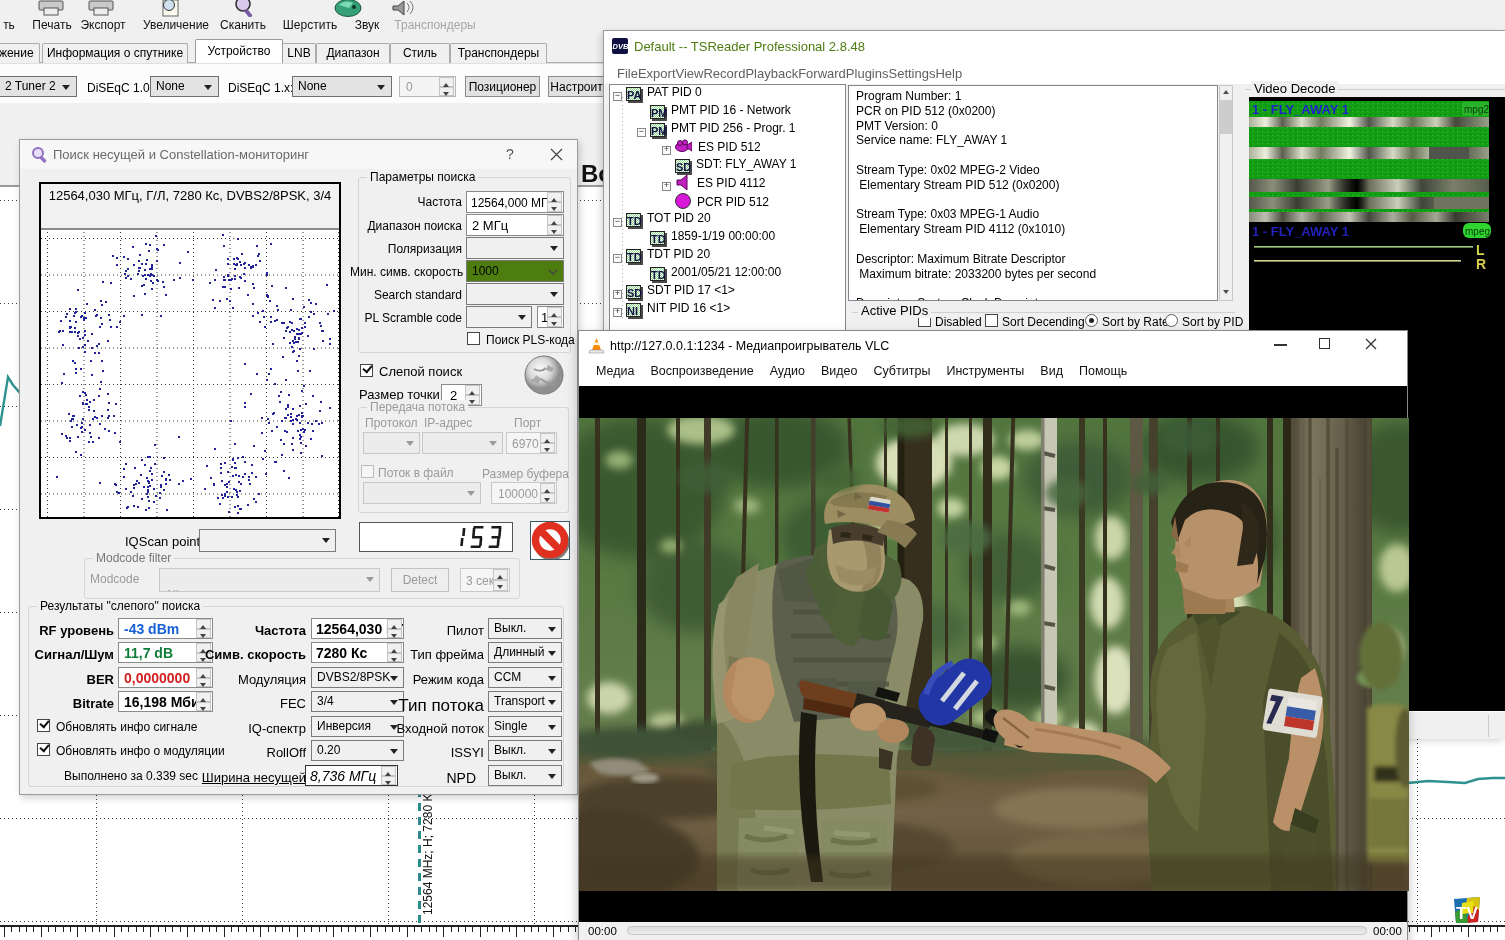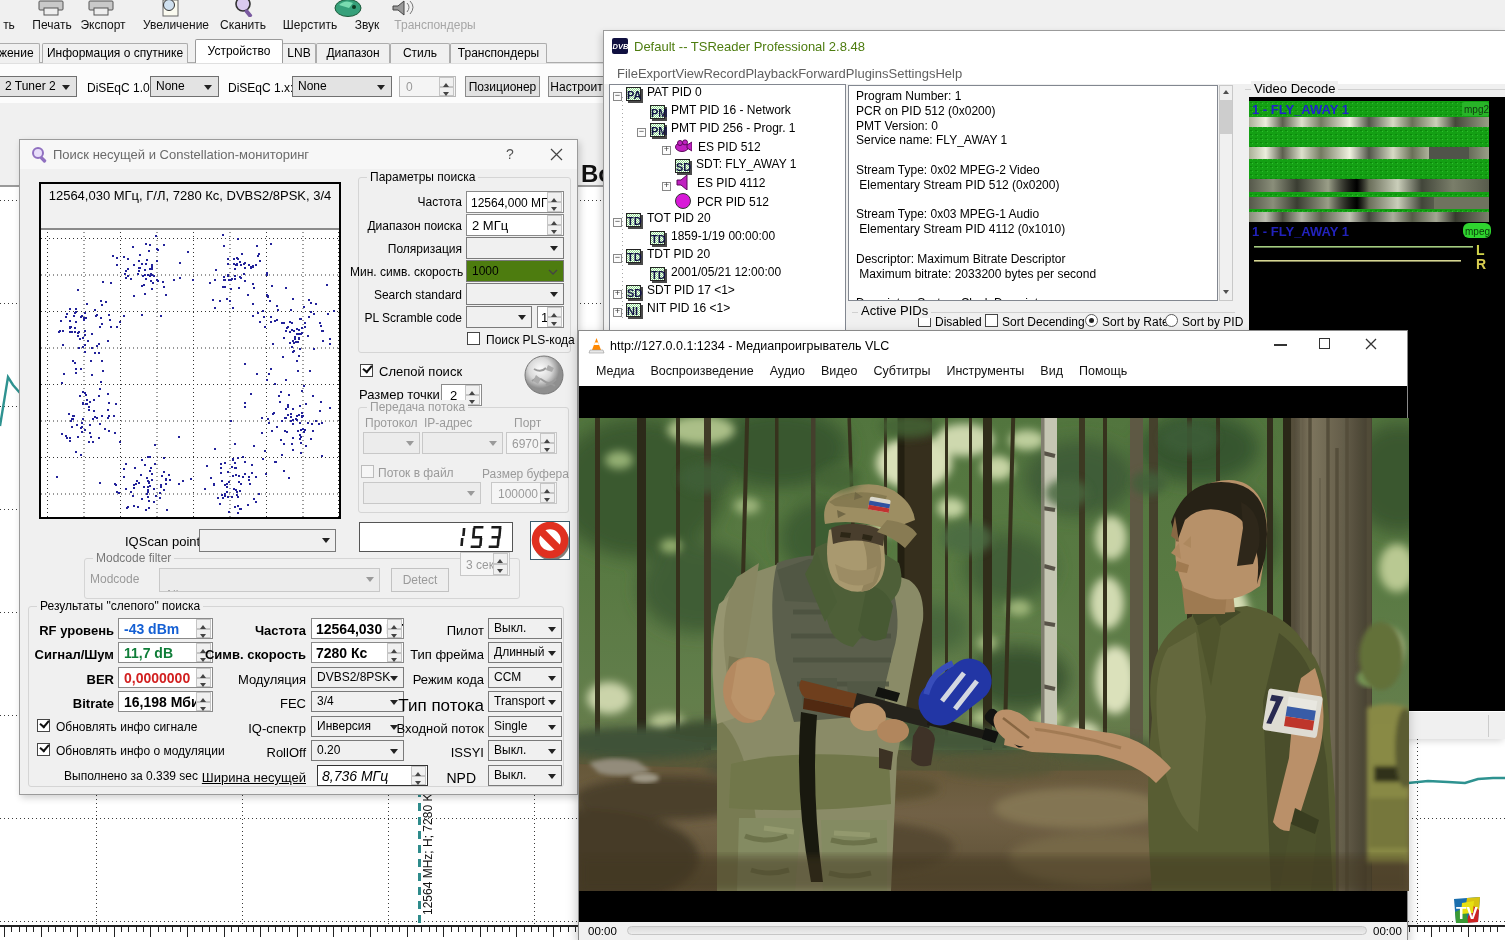--- a/index.html
+++ b/index.html
@@ -278,21 +278,21 @@
    <rect x="5" y="14.3" width="28" height="7.5" fill="#e03020" transform="rotate(45 19 18)"></rect>
   </svg>
  </div>
 
  <div class="grp" style="left:64px;top:418px;width:436px;height:41px">
         <span style="color:#777">Modcode filter</span>
       </div>
  <div class="lbl" style="left:70px;top:432px;color:#9a9a9a">Modcode</div>
  <div class="dd dis" style="left:139px;top:428px;width:221px;height:24px">All</div>
  <div class="btn" style="left:371px;top:428px;width:58px;height:24px;line-height:23px;color:#9a9a9a;border-color:#c2c2c2;background:#eee">Detect</div>
- <div class="spnr" style="left:440px;top:412px;width:50px;height:24px;background:#f5f5f5;border-color:#c8c8c8">
+ <div class="spnr" style="left:440px;top:428px;width:50px;height:24px;background:#f5f5f5;border-color:#c8c8c8">
         <span style="position:absolute;left:5px;top:5px;color:#9a9a9a">3 сек</span>
         <span class="sb up"></span>
         <span class="sb dn"></span>
       </div>
 
  <div class="grp" style="left:8px;top:466px;width:536px;height:181px">
         <span>Результаты "слепого" поиска</span>
       </div>
  <div class="rlbl" style="left:14px;top:483px;width:80px;font-weight:bold;font-size:13px">RF уровень</div>
  <div class="spnr" style="left:98px;top:478px;width:95px;height:21px">
@@ -337,21 +337,21 @@
       </div>
  <div class="rlbl" style="left:170px;top:532px;width:116px;font-size:13px">Модуляция</div>
  <div class="dd" style="left:291px;top:527px;width:93px;height:21px;padding-top:2px">DVBS2/8PSK</div>
  <div class="rlbl" style="left:170px;top:556px;width:116px;font-size:13px">FEC</div>
  <div class="dd" style="left:291px;top:551px;width:93px;height:21px;padding-top:2px">3/4</div>
  <div class="rlbl" style="left:170px;top:581px;width:116px;font-size:13px">IQ-спектр</div>
  <div class="dd" style="left:291px;top:576px;width:93px;height:21px;padding-top:2px">Инверсия</div>
  <div class="rlbl" style="left:170px;top:605px;width:116px;font-size:13px">RollOff</div>
  <div class="dd" style="left:291px;top:600px;width:93px;height:21px;padding-top:2px">0.20</div>
  <div class="rlbl" style="left:170px;top:630px;width:116px;font-size:13px;text-decoration:underline">Ширина несущей</div>
- <div class="spnr" style="left:297px;top:625px;width:111px;height:21px;border-color:#333">
+ <div class="spnr" style="left:285px;top:625px;width:93px;height:21px;border-color:#333">
         <span style="position:absolute;left:4px;top:2px;font-style:italic;font-size:14px">8,736 МГц</span>
         <span class="sb up"></span>
         <span class="sb dn"></span>
       </div>
  <div class="rlbl" style="left:360px;top:483px;width:104px;font-size:13px">Пилот</div>
  <div class="dd" style="left:468px;top:478px;width:74px;height:21px;padding-top:2px">Выкл.</div>
  <div class="rlbl" style="left:360px;top:507px;width:104px;font-size:13px">Тип фрейма</div>
  <div class="dd" style="left:468px;top:502px;width:74px;height:21px;padding-top:2px">Длинный</div>
  <div class="rlbl" style="left:360px;top:532px;width:104px;font-size:13px">Режим кода</div>
  <div class="dd" style="left:468px;top:527px;width:74px;height:21px;padding-top:2px">CCM</div>

